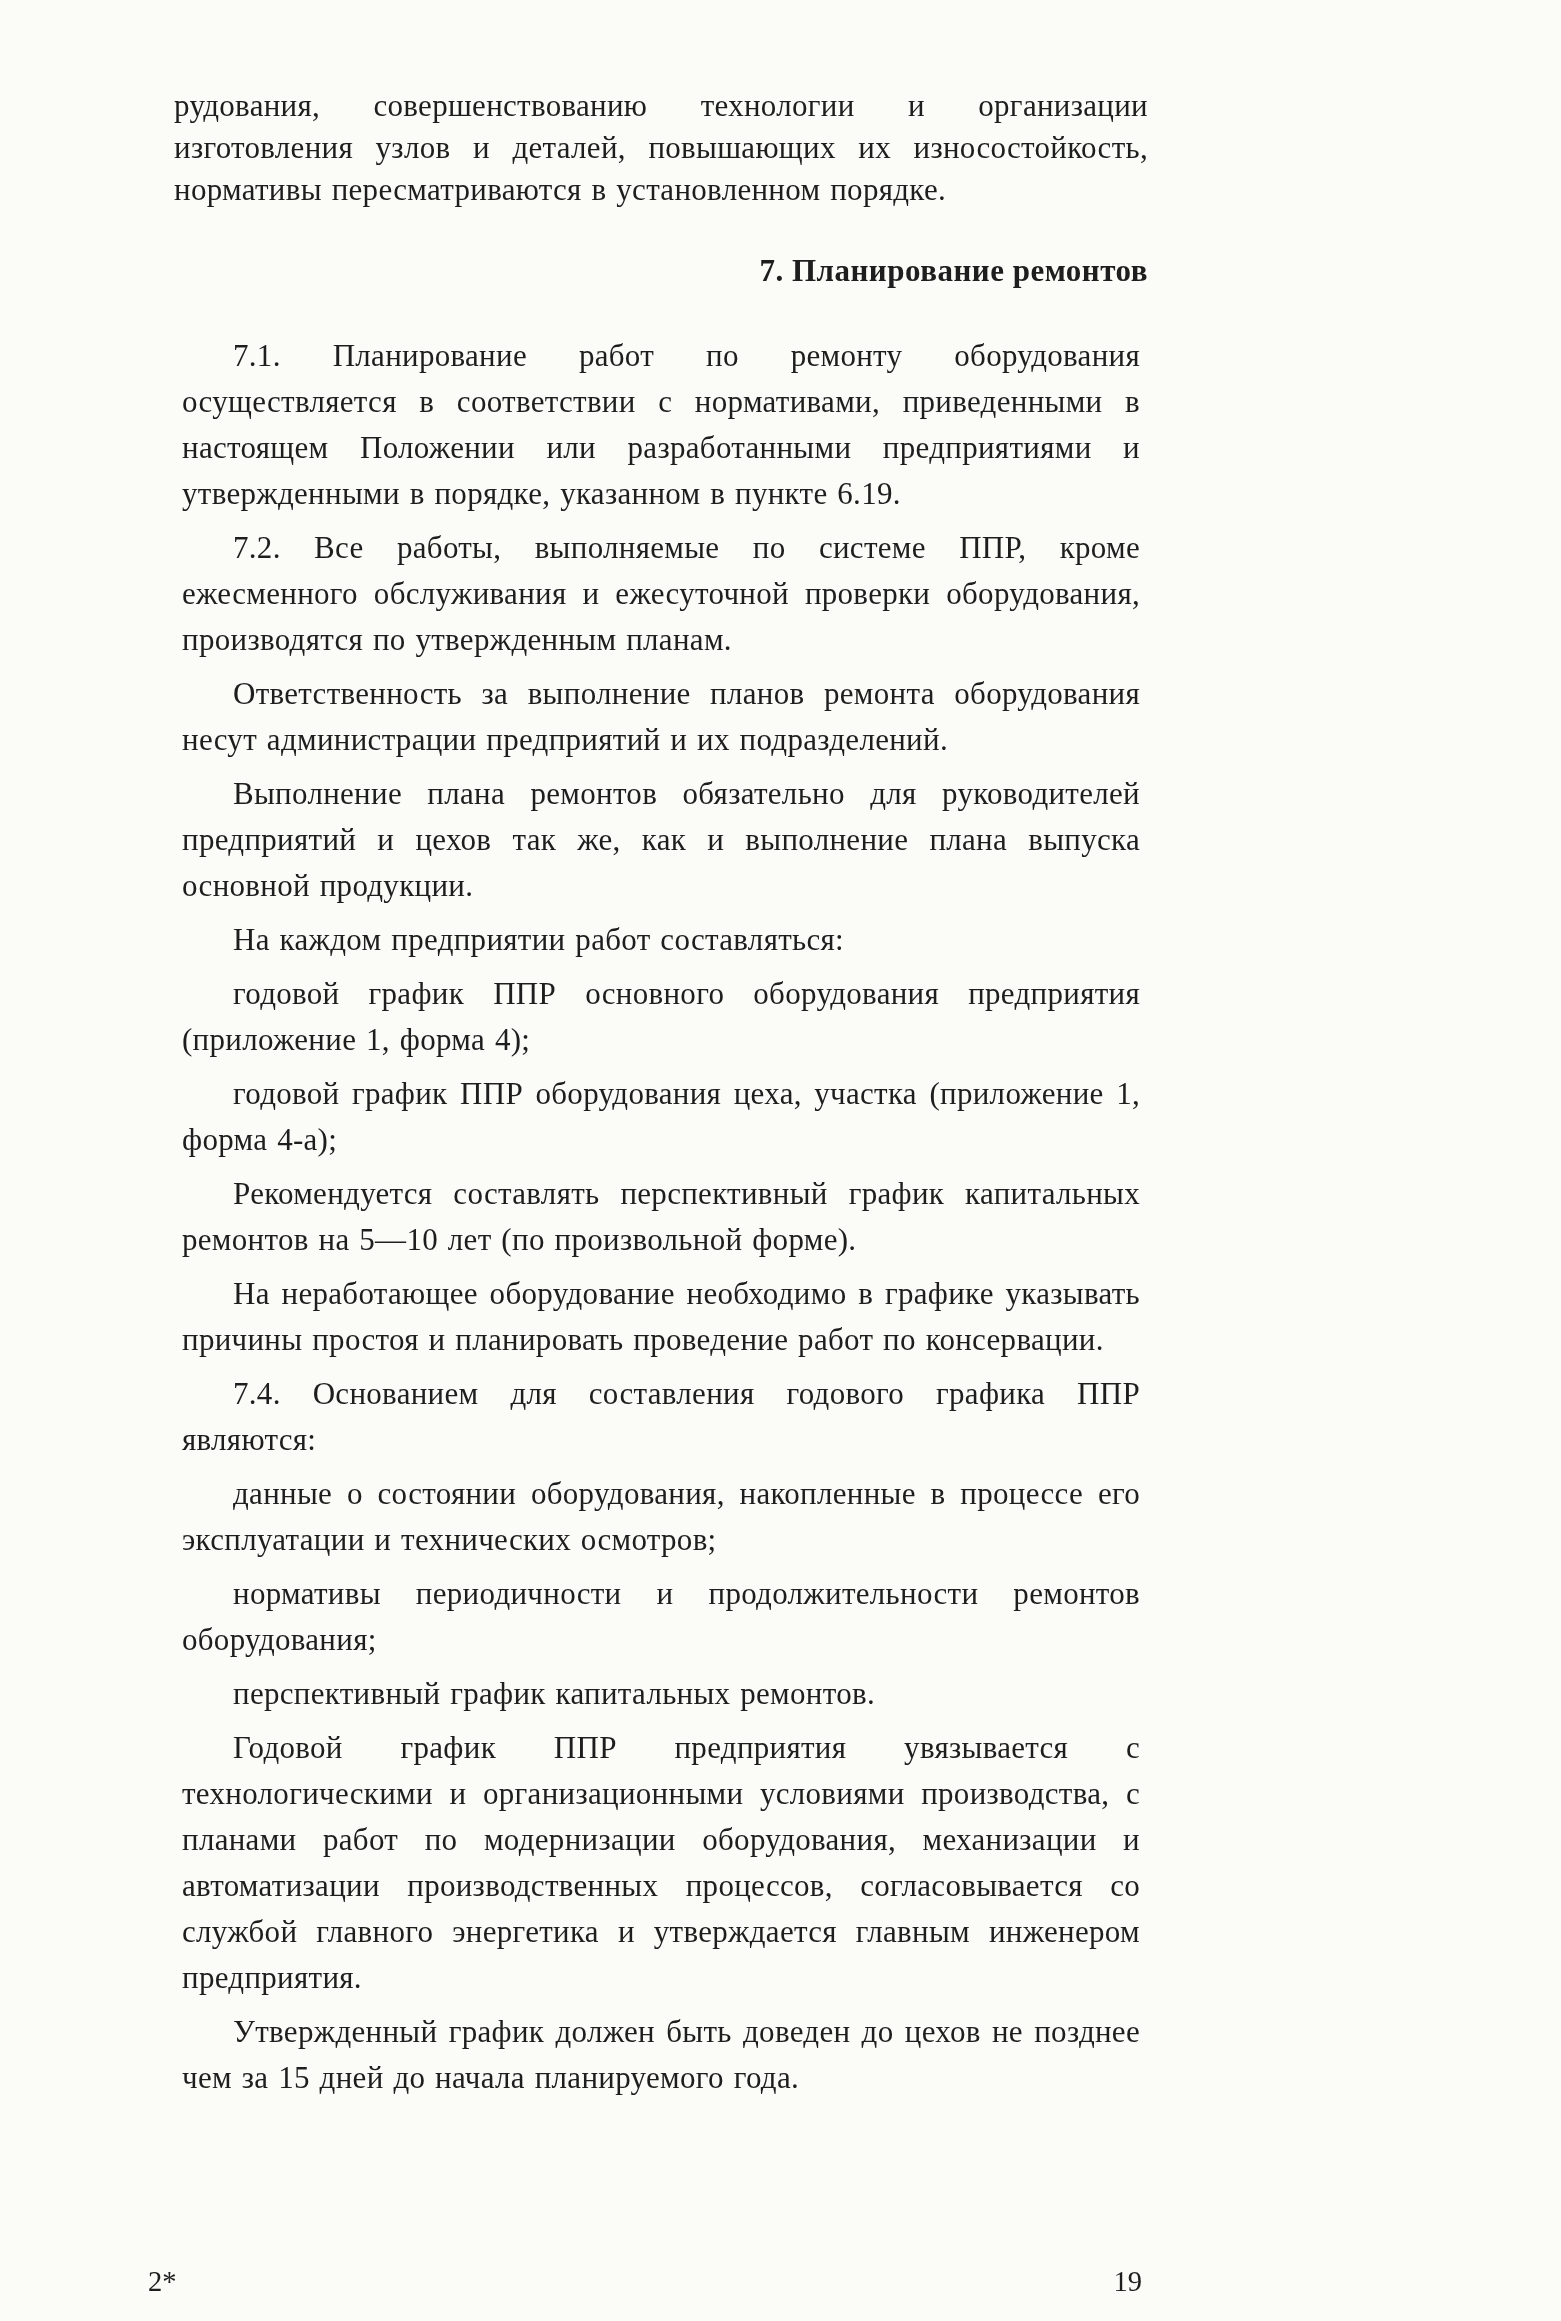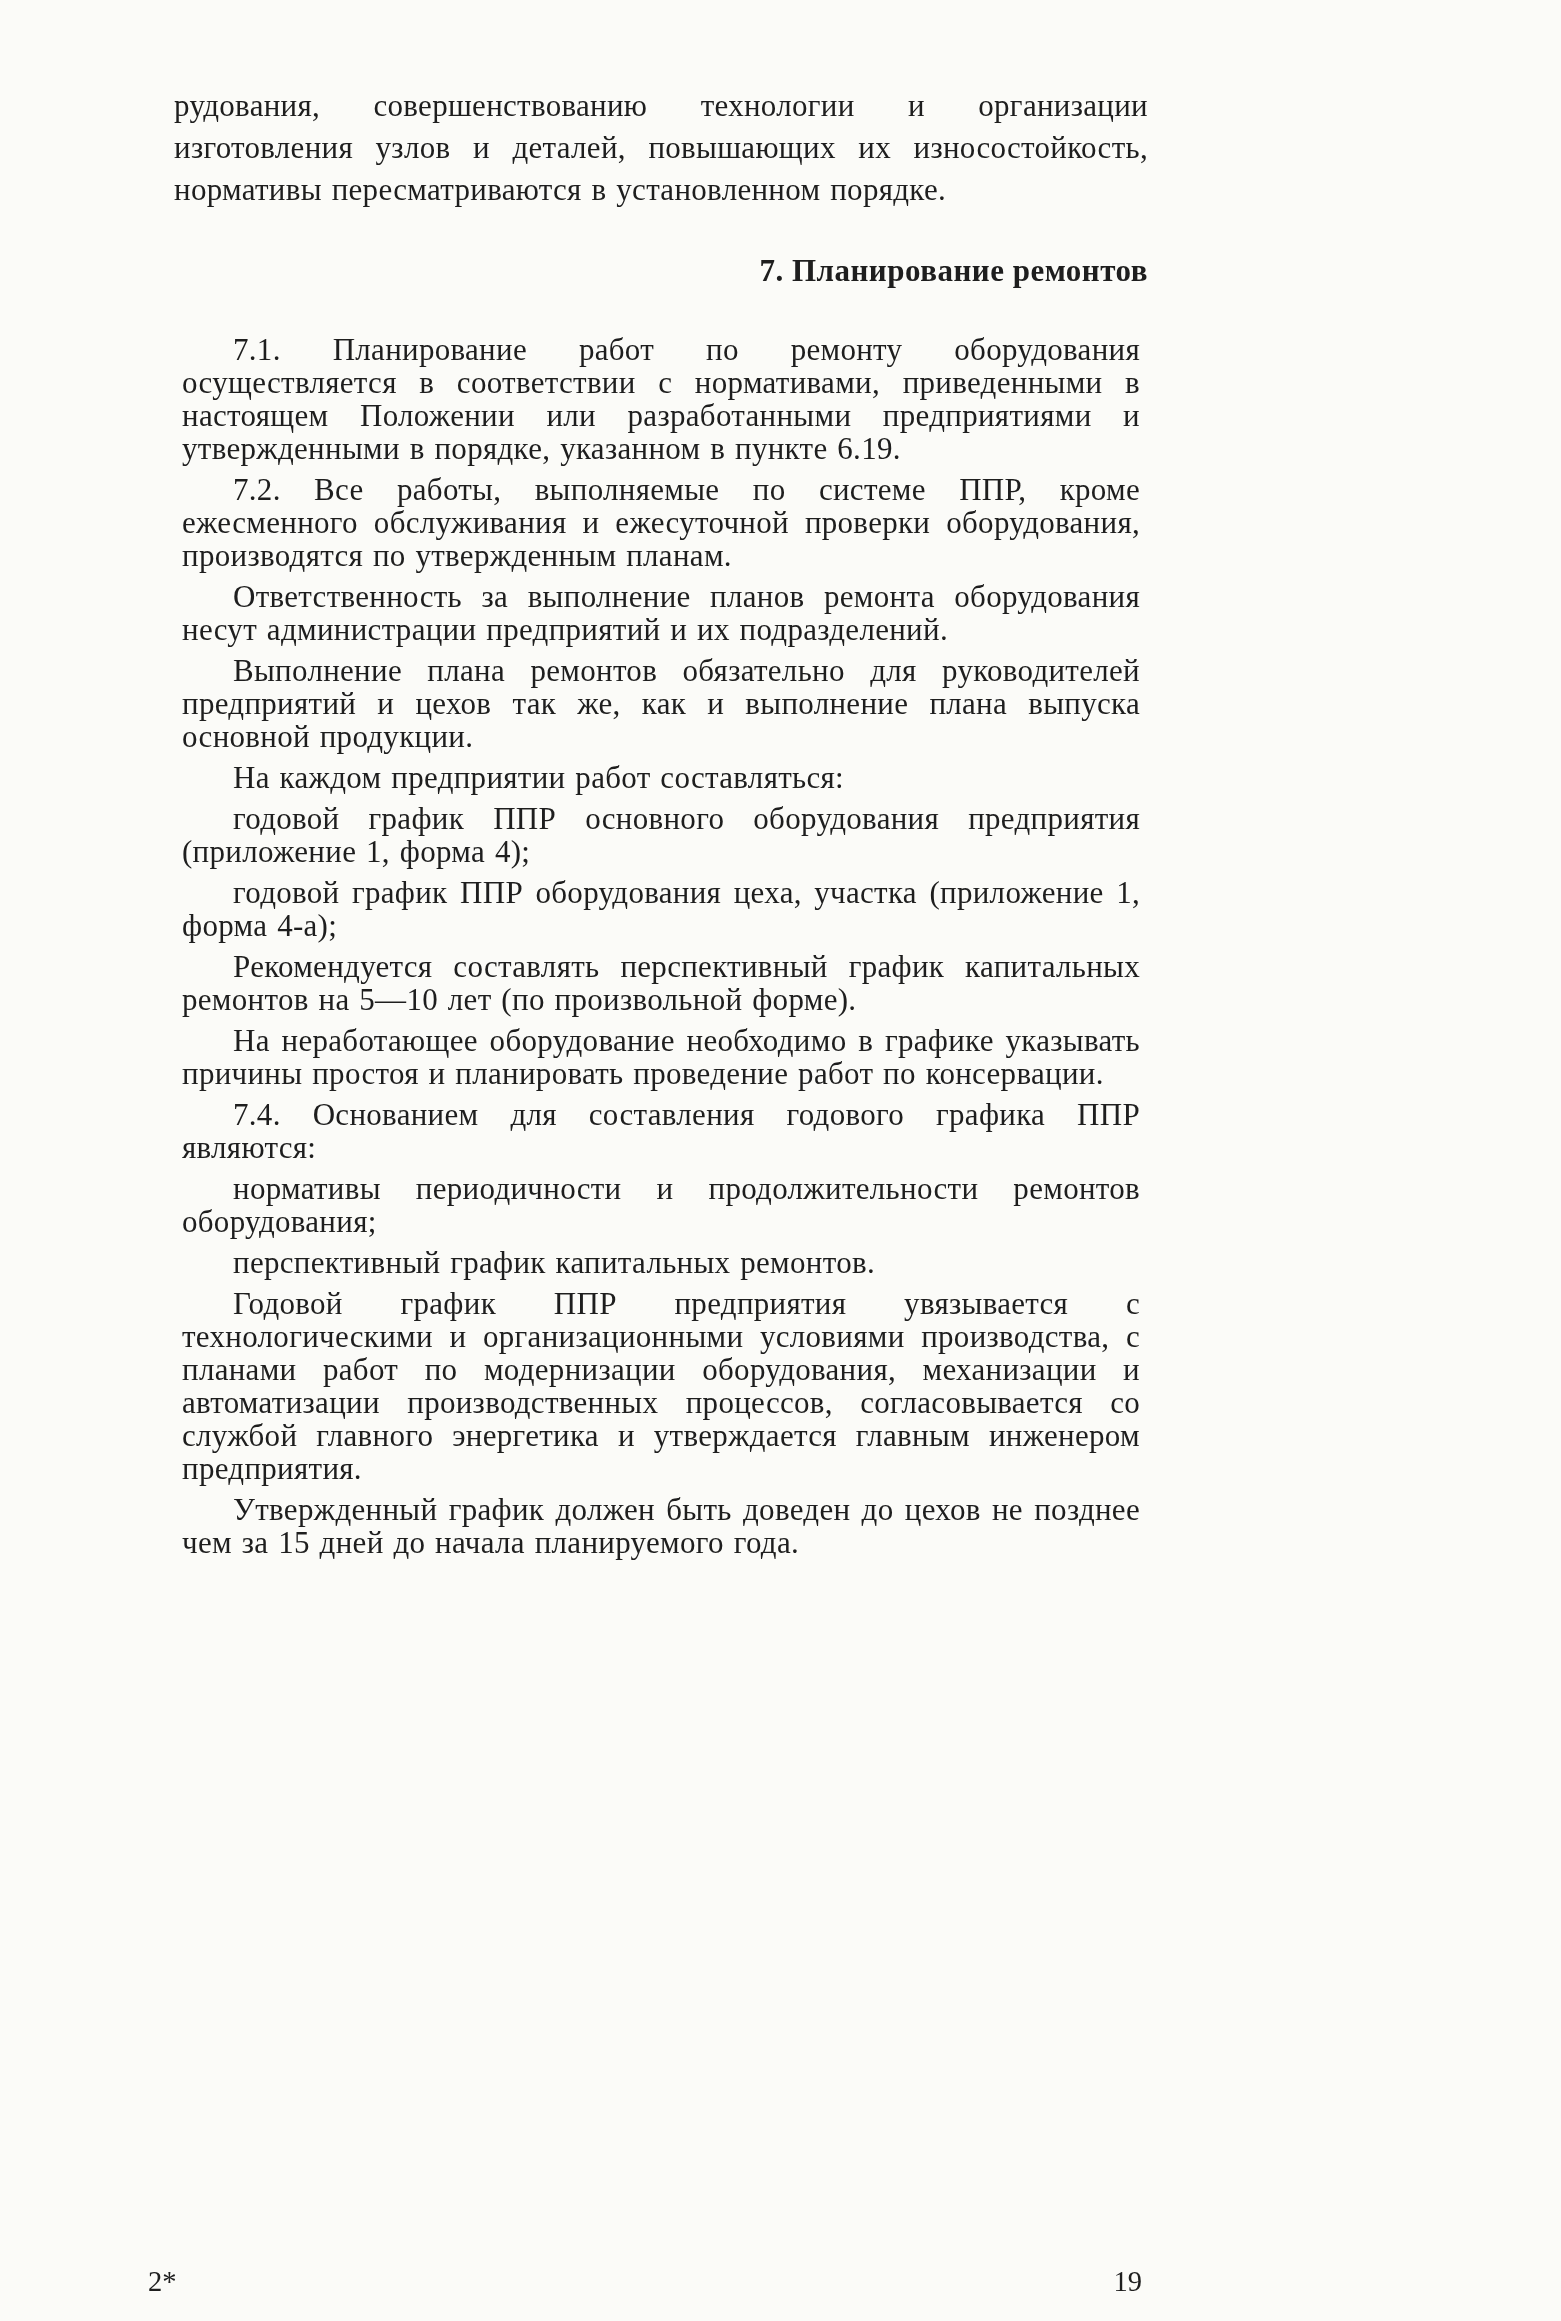--- a/index.html
+++ b/index.html
@@ -16,21 +16,21 @@
   }
 
   .page {
     position: absolute;
     inset: 0;
     padding: 53px 413px 0 142px; 
   }
 
   .para {
     font-size: 31px;
-    line-height: 33px;
+    line-height: 46px;
     text-align: justify;
     text-indent: 51px;
     letter-spacing: 0.3px;
     word-spacing: 1.8px;
   }
 
   .intro-para {
     text-indent: 0;
     line-height: 42px;
   }
@@ -69,20 +69,21 @@
       <p class="para">7.1. Планирование работ по ремонту оборудования осуществляется в соответствии с нормативами, приведенными в настоящем Положении или разработанными предприятиями и утвержденными в порядке, указанном в пункте 6.19.</p>
       <p class="para">7.2. Все работы, выполняемые по системе ППР, кроме ежесменного обслуживания и ежесуточной проверки оборудования, производятся по утвержденным планам.</p>
       <p class="para">Ответственность за выполнение планов ремонта оборудования несут администрации предприятий и их подразделений.</p>
       <p class="para">Выполнение плана ремонтов обязательно для руководителей предприятий и цехов так же, как и выполнение плана выпуска основной продукции.</p>
       <p class="para">На каждом предприятии работ составляться:</p>
       <p class="para">годовой график ППР основного оборудования предприятия (приложение 1, форма 4);</p>
       <p class="para">годовой график ППР оборудования цеха, участка (приложение 1, форма 4-а);</p>
       <p class="para">Рекомендуется составлять перспективный график капитальных ремонтов на 5—10 лет (по произвольной форме).</p>
       <p class="para">На неработающее оборудование необходимо в графике указывать причины простоя и планировать проведение работ по консервации.</p>
       <p class="para">7.4. Основанием для составления годового графика ППР являются:</p>
+      <p class="para">данные о состоянии оборудования, накопленные в процессе его эксплуатации и технических осмотров;</p>
       <p class="para">нормативы периодичности и продолжительности ремонтов оборудования;</p>
       <p class="para">перспективный график капитальных ремонтов.</p>
       <p class="para">Годовой график ППР предприятия увязывается с технологическими и организационными условиями производства, с планами работ по модернизации оборудования, механизации и автоматизации производственных процессов, согласовывается со службой главного энергетика и утверждается главным инженером предприятия.</p>
       <p class="para">Утвержденный график должен быть доведен до цехов не позднее чем за 15 дней до начала планируемого года.</p>
     </div>
 
   <div class="footer">
     <span>2*</span>
     <span>19</span>
   </div>

